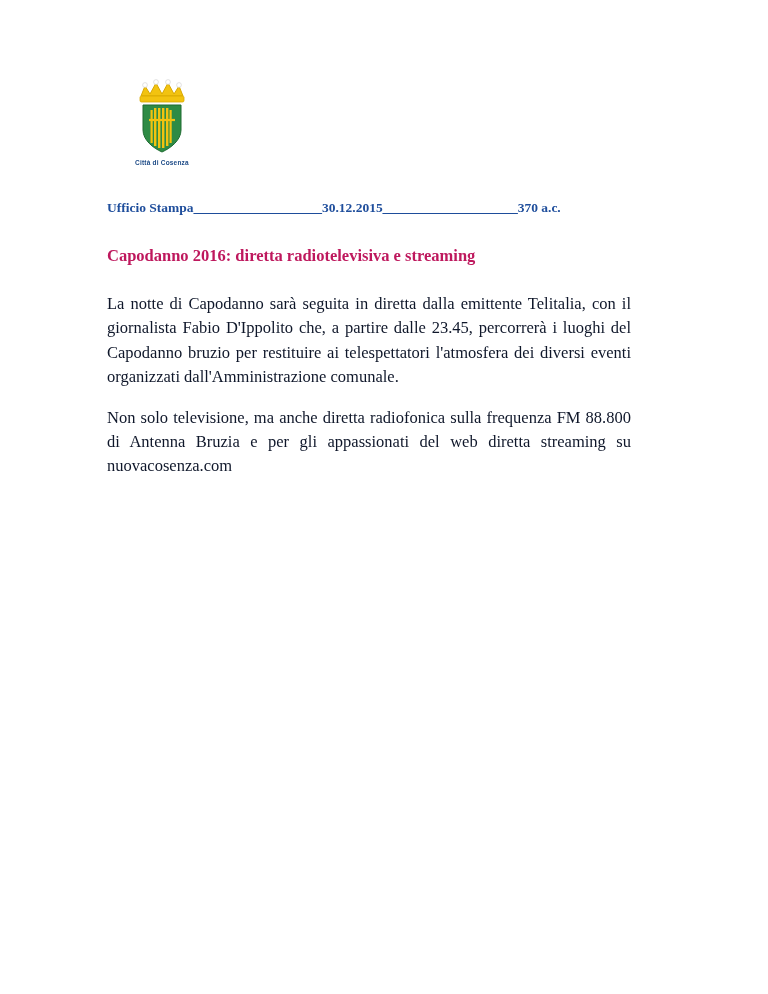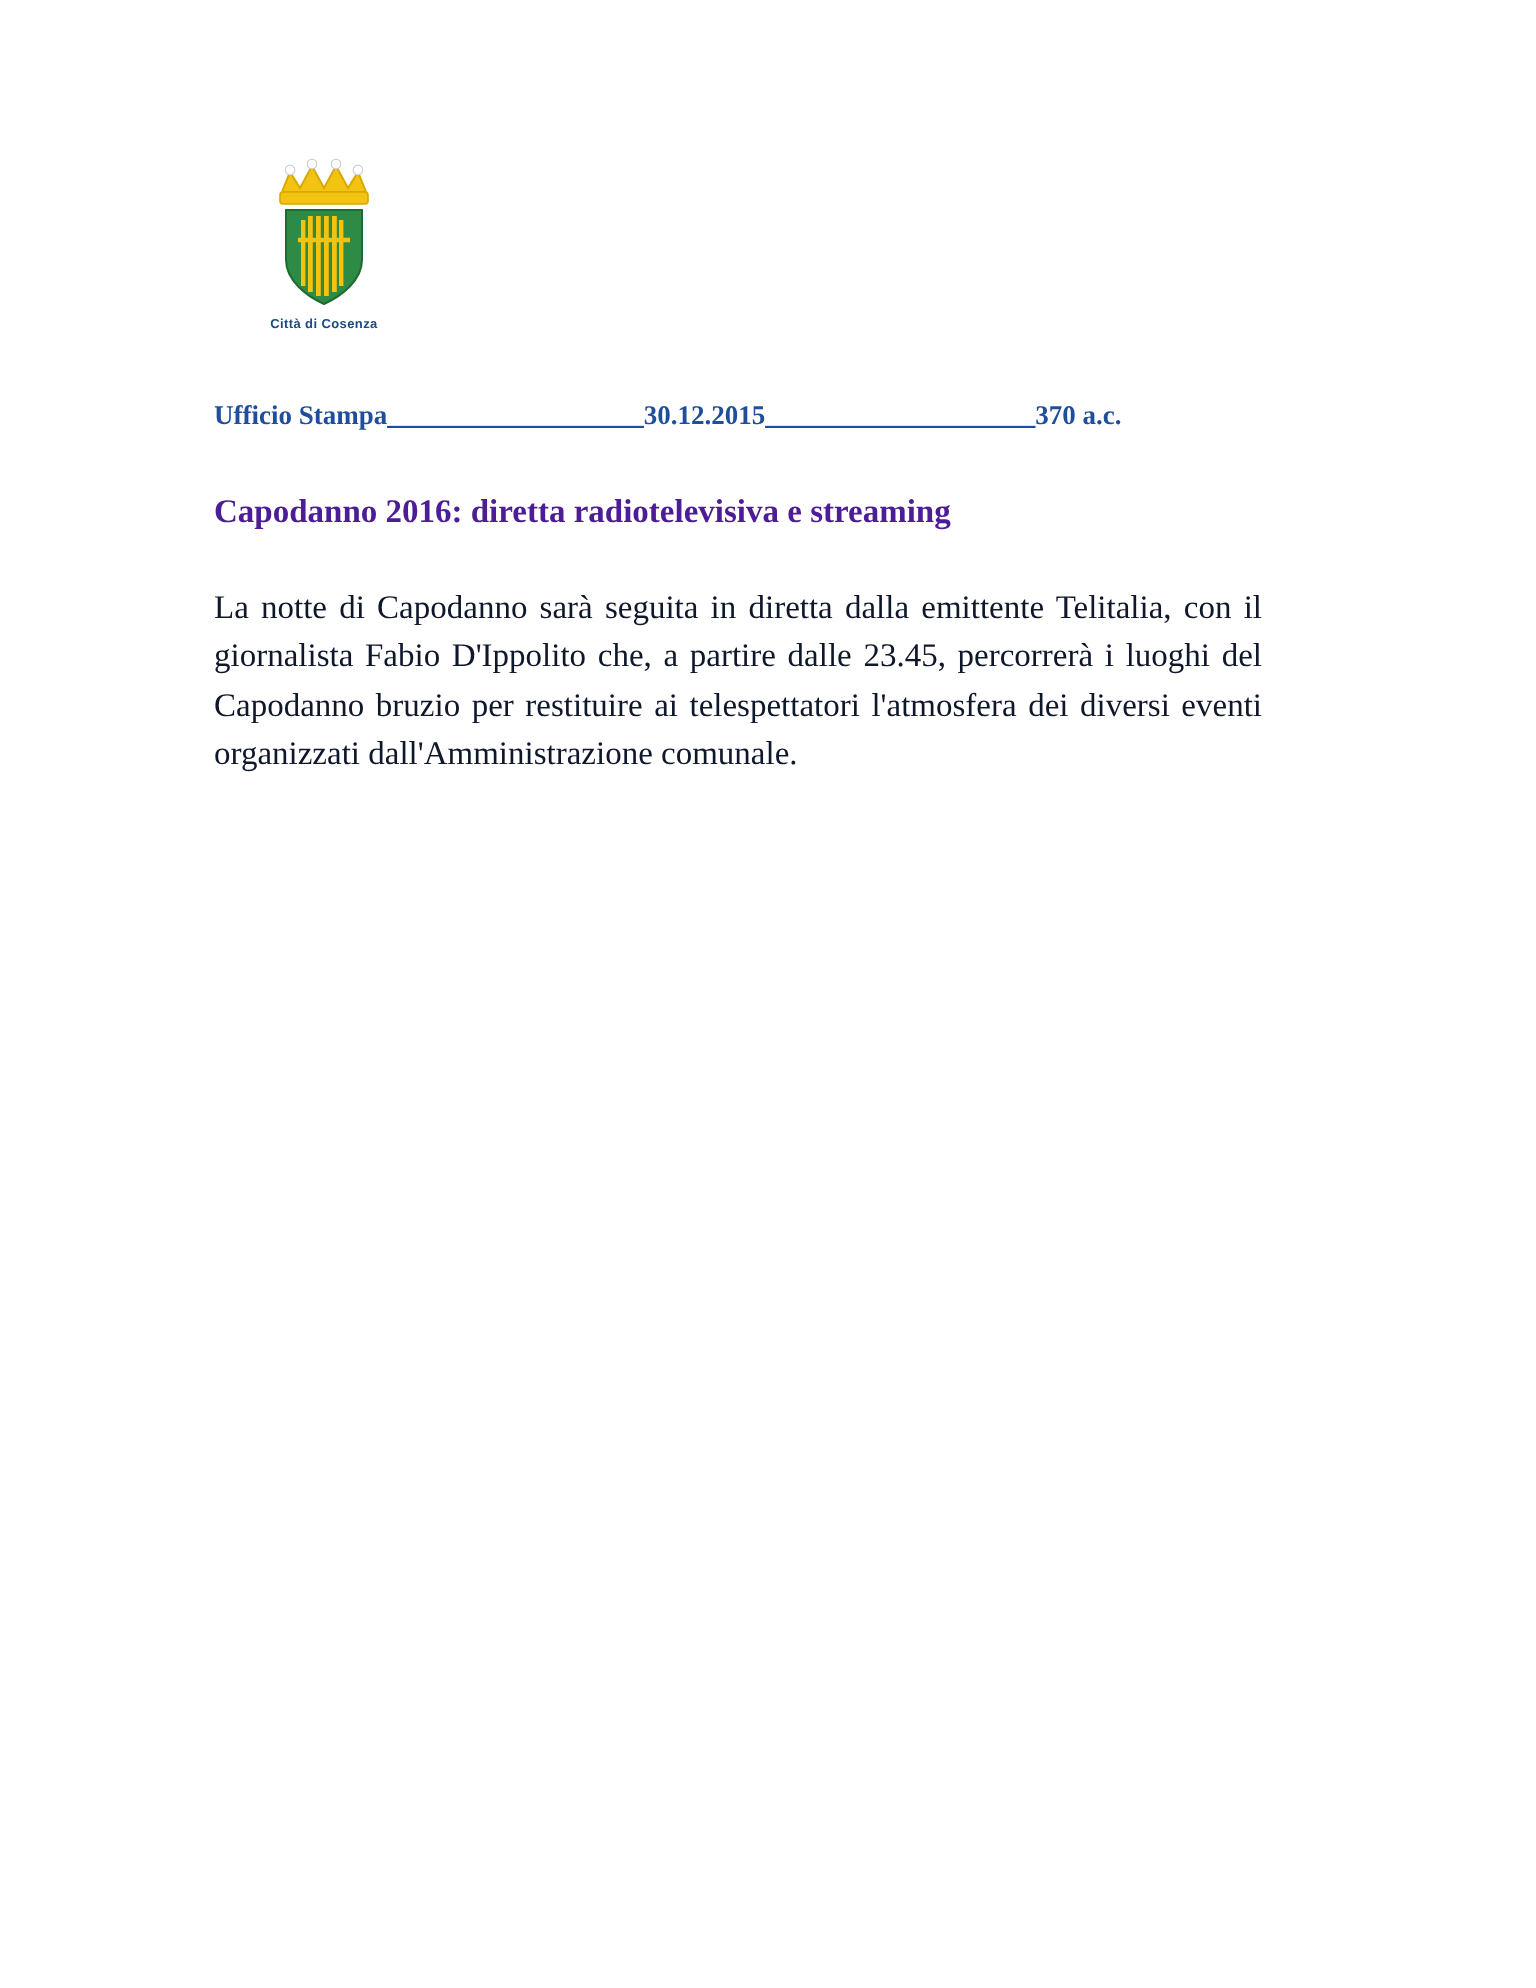--- a/index.html
+++ b/index.html
@@ -65,21 +65,21 @@
     text-decoration: underline;
     color: #1f4e9c;
   }
 
   
   .doc-title {
     margin-top: 30px;
     font-family: "Liberation Serif", serif;
     font-weight: bold;
     font-size: 16.5px;
-    color: #4c1d95;
+    color: #be185d;
   }
 
   
   .body-para {
     margin-top: 26px;
     font-family: "Liberation Serif", serif;
     font-size: 16.5px;
     line-height: 1.47;
     text-align: justify;
     color: #0f172a;
@@ -119,15 +119,16 @@
       <div class="crest-caption">Città di Cosenza</div>
     </div>
 
     <div class="header-line">
       <span>Ufficio Stampa</span><span class="rule">___________________</span><span>30.12.2015</span><span class="rule">____________________</span><span>370 a.c.</span>
     </div>
 
     <div class="doc-title">Capodanno 2016: diretta radiotelevisiva e streaming</div>
 
     <p class="body-para">La notte di Capodanno sarà seguita in diretta dalla emittente Telitalia, con il giornalista Fabio D'Ippolito che, a partire dalle 23.45, percorrerà i luoghi del Capodanno bruzio per restituire ai telespettatori l'atmosfera dei diversi eventi organizzati dall'Amministrazione comunale.</p>
+    <p class="body-para tight">Non solo televisione, ma anche diretta radiofonica sulla frequenza FM 88.800 di Antenna Bruzia e per gli appassionati del web diretta streaming su nuovacosenza.com</p>
 
   </div>
 </div>
 
 </body></html>

